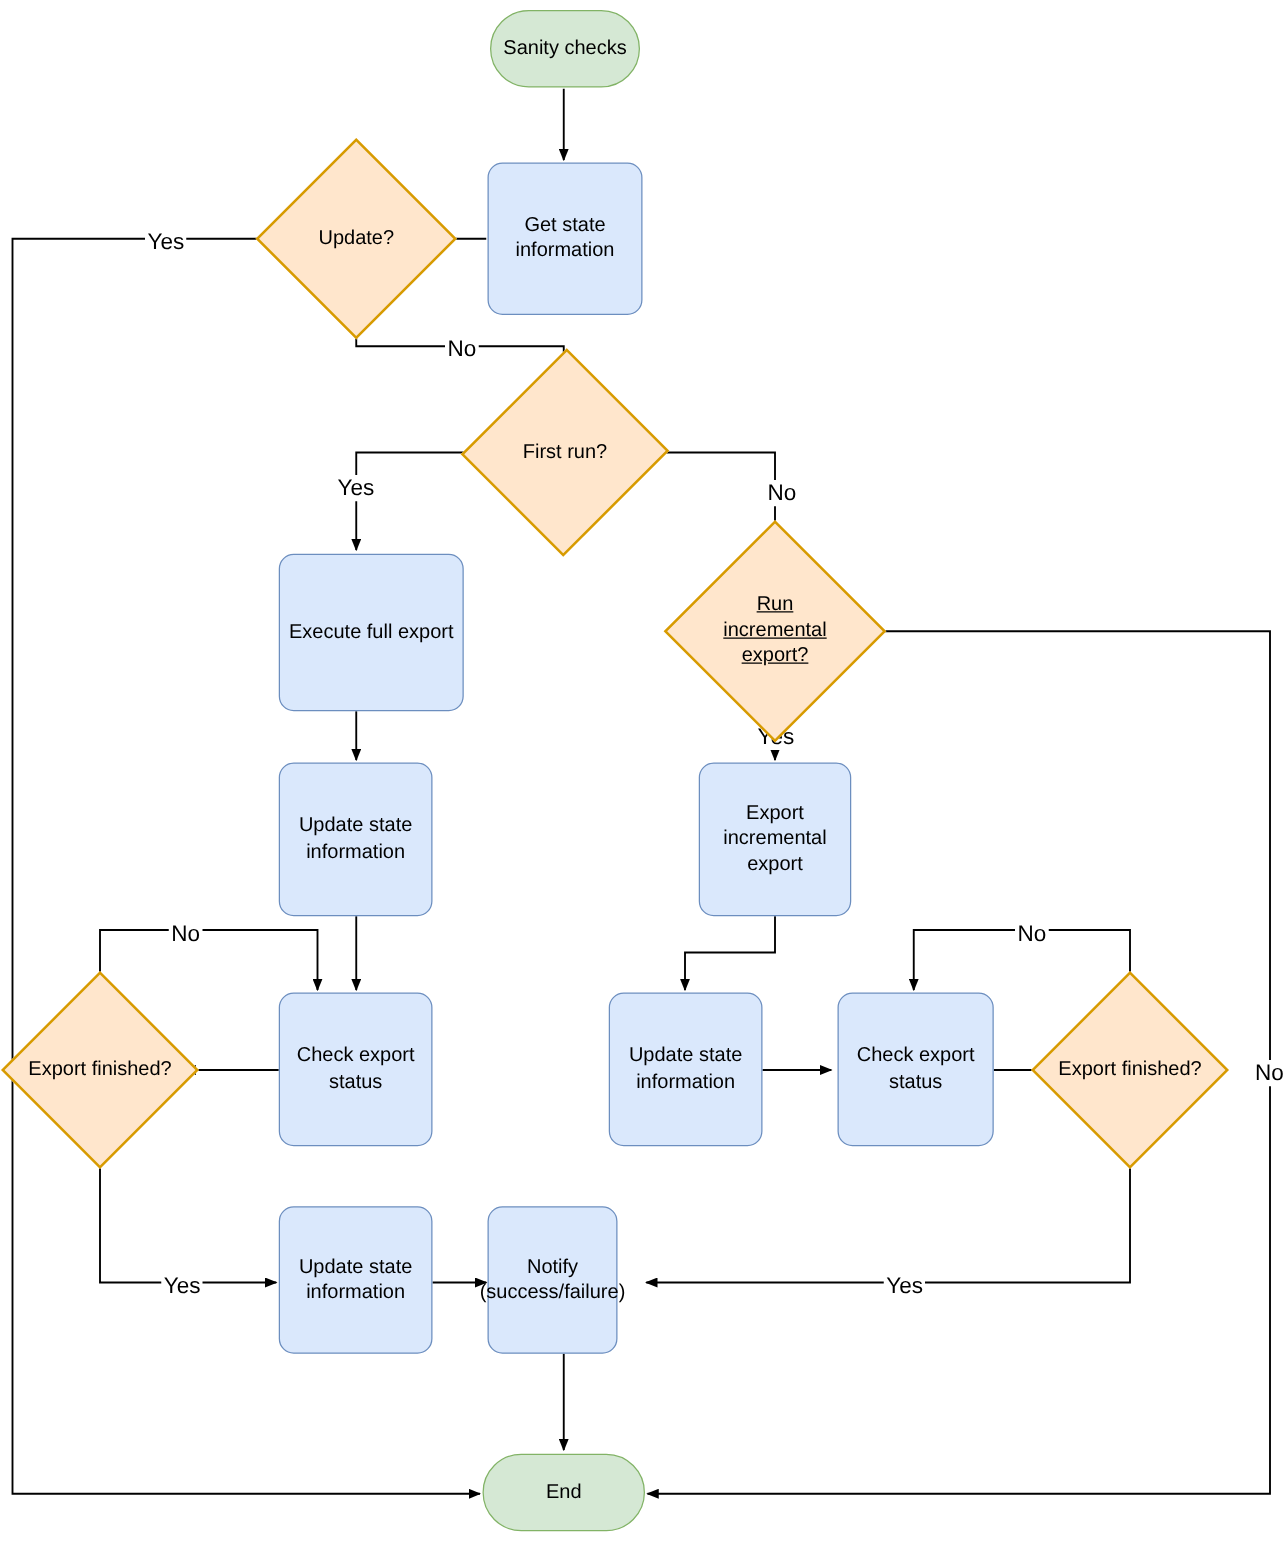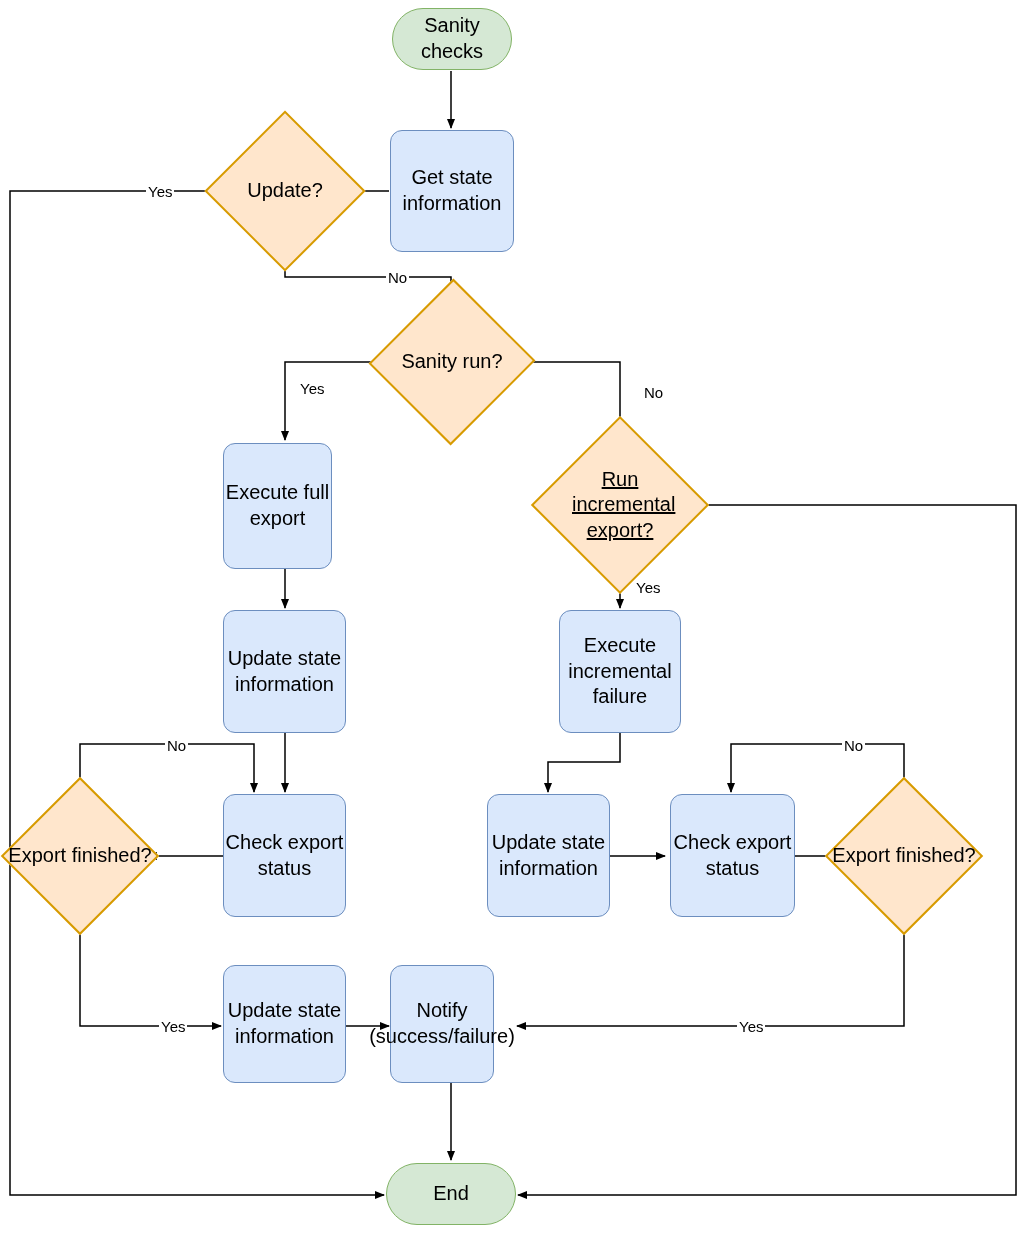--- a/index.html
+++ b/index.html
@@ -24,21 +24,21 @@
     width: 1028px;
     height: 1234px;
   }
   .node {
     position: absolute;
     box-sizing: border-box;
     display: flex;
     align-items: center;
     justify-content: center;
     text-align: center;
-    font-size: 20px;
+    font-size: 16px;
     line-height: 1.28;
     color: #000000;
     z-index: 5;
   }
   .node-process {
     background: #dae8fc;
     border: 1.6px solid #6c8ebf;
     border-radius: 12px;
   }
   .node-terminator {
@@ -65,27 +65,26 @@
     white-space: nowrap;
     pointer-events: none;
   }
   .node-decision .diamond-label.wrap {
     white-space: normal;
     width: 96px;
     text-decoration: underline;
   }
   .edge-label {
     position: absolute;
-    font-size: 15px;
+    font-size: 18px;
     color: #000000;
     background: #ffffff;
     padding: 0 2px;
     z-index: 4;
     white-space: nowrap;
-    margin-left: 30px;
   }
 </style>
 </head>
 <body>
 
 <div id="canvas">
 
   <svg id="edge-layer" viewBox="0 0 1028 1234" width="1028" height="1234">
     <defs>
       <marker id="arrow" markerWidth="10" markerHeight="8" refX="9" refY="4" orient="auto" markerUnits="userSpaceOnUse">
@@ -144,38 +143,38 @@
     <span>Get state information</span>
   </div>
 
   <div class="node node-decision" style="left:228px; top:134px; width:114px; height:114px;">
     <span class="diamond-shape"></span>
     <span class="diamond-label">Update?</span>
   </div>
 
   <div class="node node-decision" style="left:394px; top:302px; width:116px; height:120px;">
     <span class="diamond-shape"></span>
-    <span class="diamond-label">Sanity run?</span>
-  </div>
-
-  <div class="node node-process" style="left:223px; top:443px; width:109px; height:126px;">
+    <span class="diamond-label">First run?</span>
+  </div>
+
+  <div class="node node-process" style="left:223px; top:443px; width:148px; height:126px;">
     <span>Execute full export</span>
   </div>
 
   <div class="node node-decision" style="left:557px; top:442px; width:126px; height:126px;">
     <span class="diamond-shape"></span>
     <span class="diamond-label wrap">Run incremental export?</span>
   </div>
 
   <div class="node node-process" style="left:223px; top:610px; width:123px; height:123px;">
     <span>Update state information</span>
   </div>
 
   <div class="node node-process" style="left:559px; top:610px; width:122px; height:123px;">
-    <span>Execute incremental failure</span>
+    <span>Export incremental export</span>
   </div>
 
   <div class="node node-process" style="left:223px; top:794px; width:123px; height:123px;">
     <span>Check export status</span>
   </div>
 
   <div class="node node-process" style="left:487px; top:794px; width:123px; height:123px;">
     <span>Update state information</span>
   </div>
 

